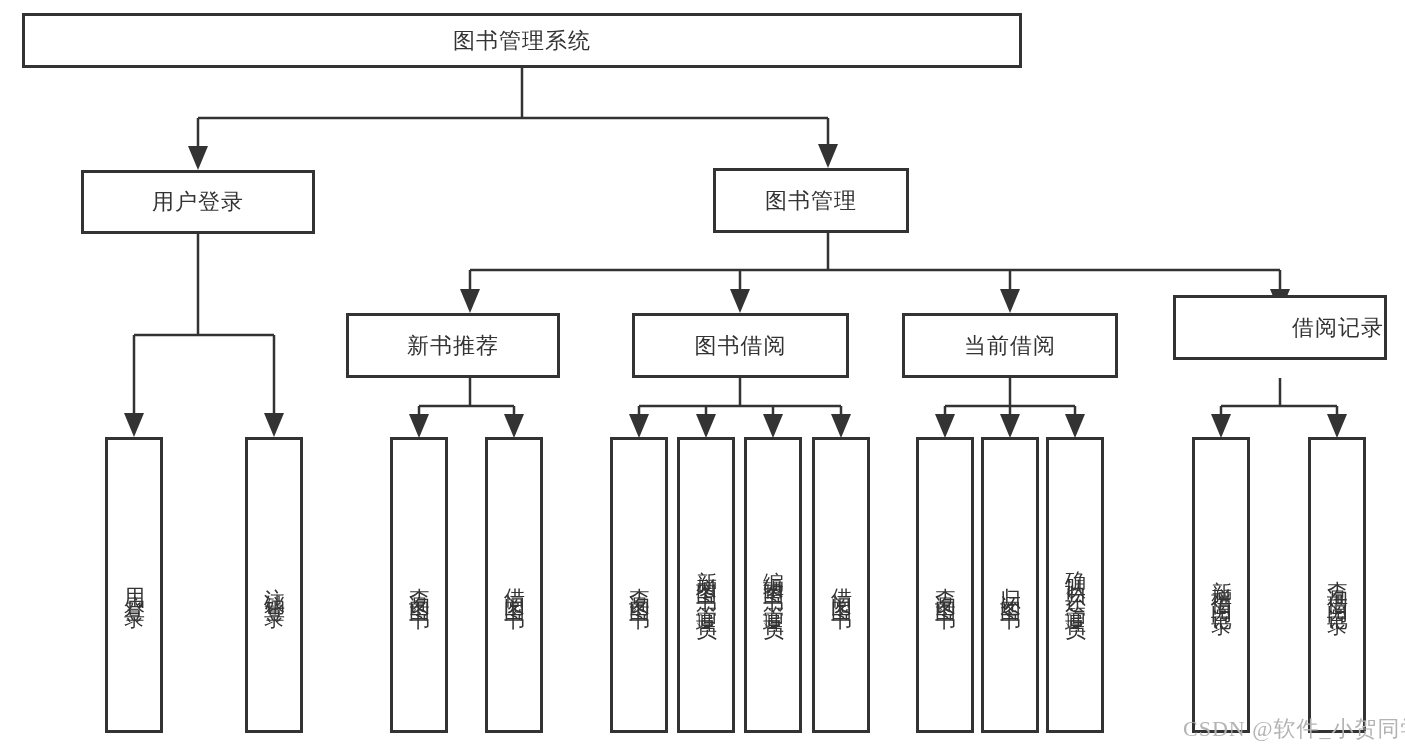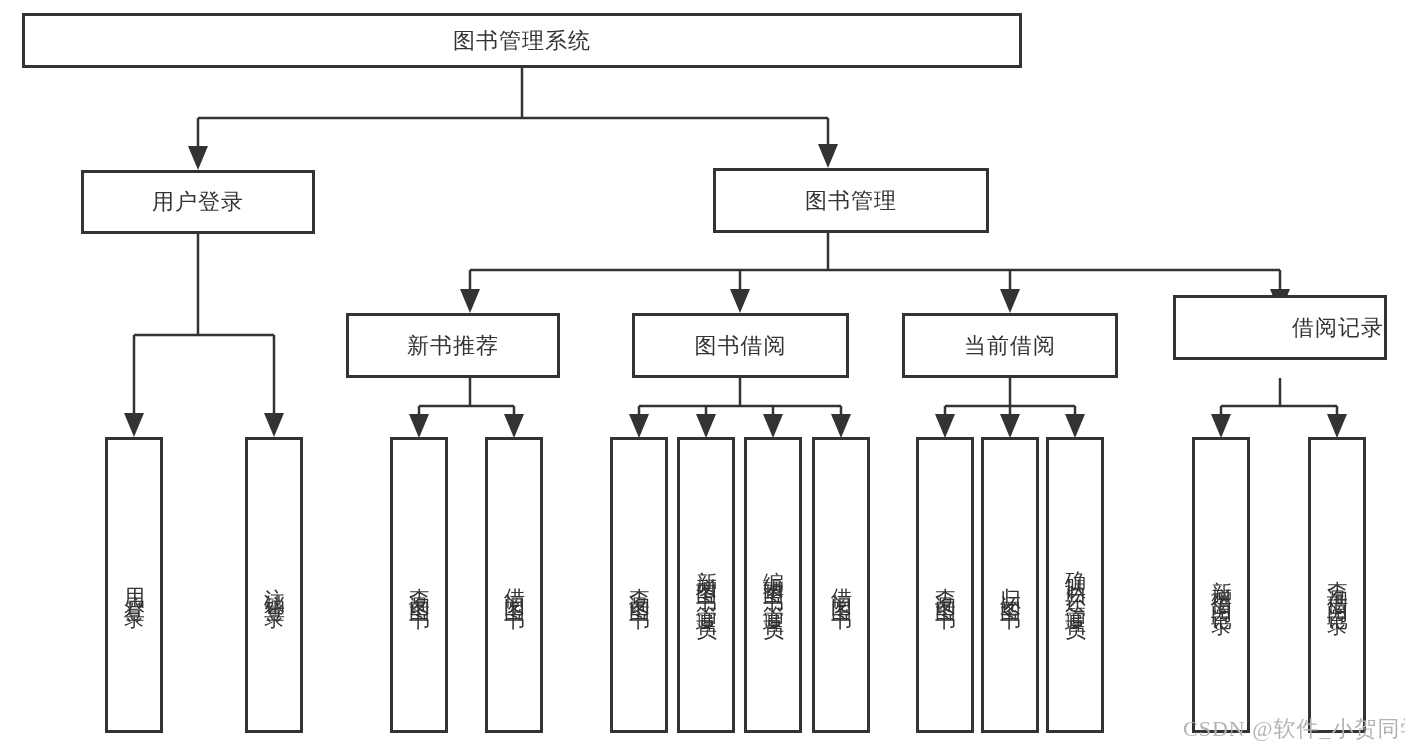--- a/index.html
+++ b/index.html
@@ -97,21 +97,21 @@
     <polygon points="1327,414 1347,414 1337,438"></polygon>
   </svg>
 
   <div class="node" style="left:22px;top:13px;width:1000px;height:55px;">
     <span>图书管理系统</span>
   </div>
 
   <div class="node" style="left:81px;top:170px;width:234px;height:64px;">
     <span>用户登录</span>
   </div>
-  <div class="node" style="left:713px;top:168px;width:276px;height:65px;justify-content:center;">
+  <div class="node" style="left:713px;top:168px;width:196px;height:65px;justify-content:center;">
     <span>图书管理</span>
   </div>
 
   <div class="node" style="left:346px;top:313px;width:214px;height:65px;">
     <span>新书推荐</span>
   </div>
   <div class="node" style="left:632px;top:313px;width:217px;height:65px;">
     <span>图书借阅</span>
   </div>
   <div class="node" style="left:902px;top:313px;width:216px;height:65px;">

